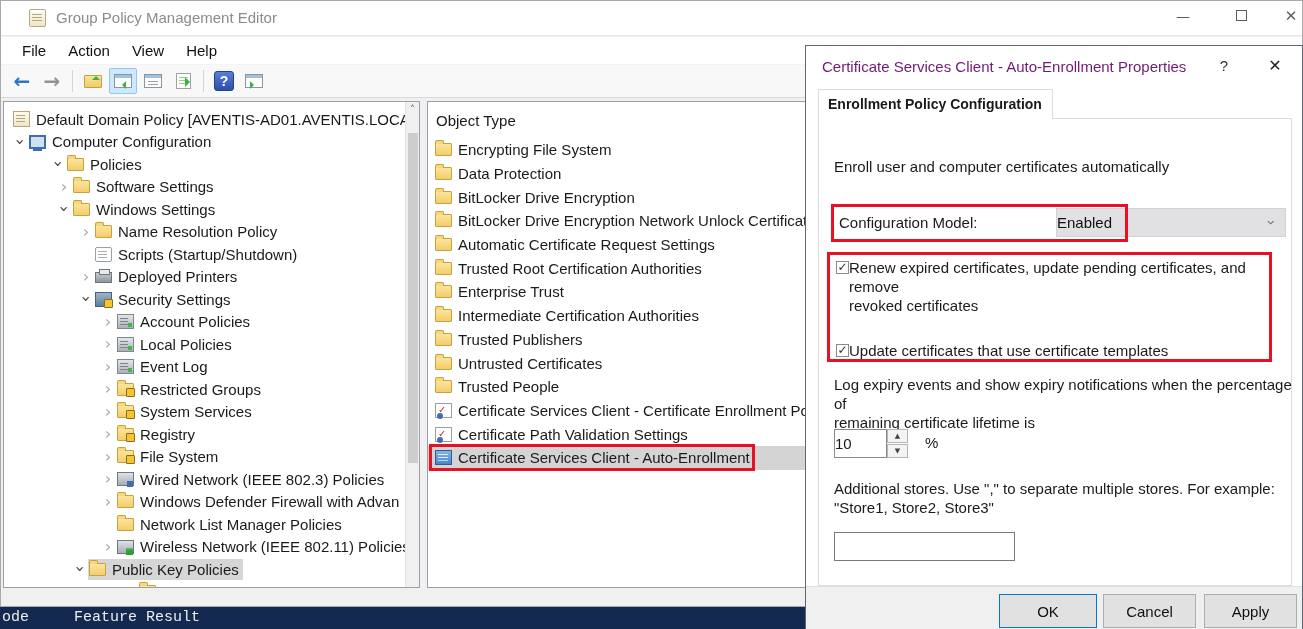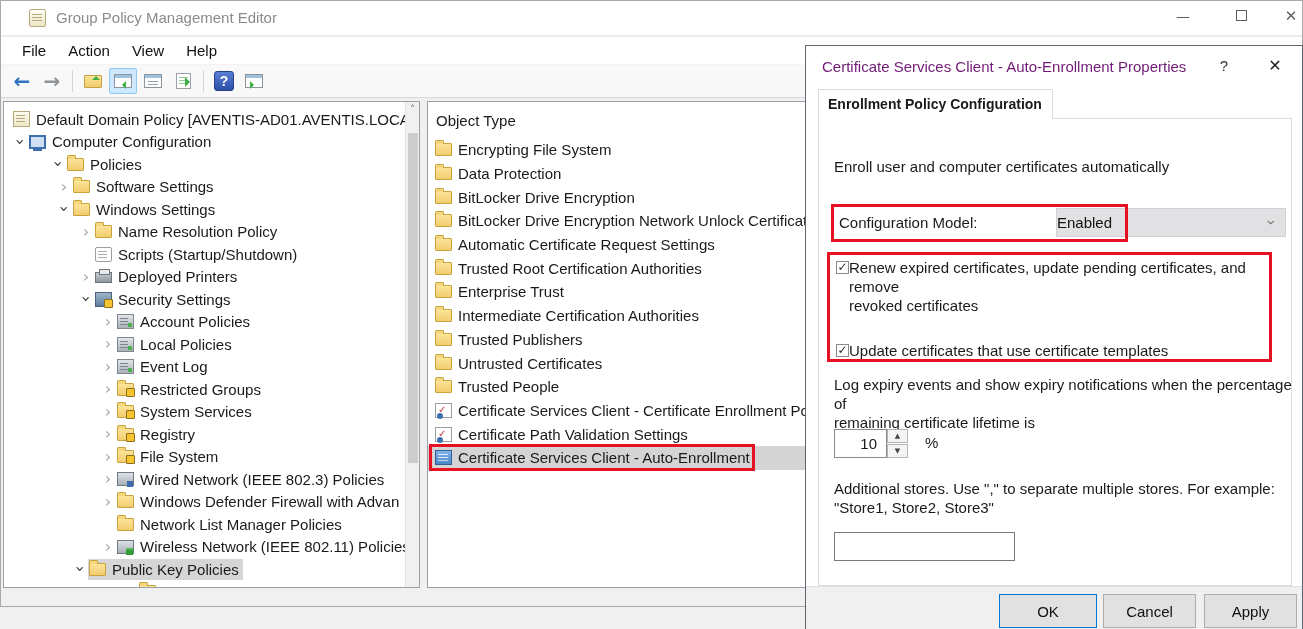--- a/index.html
+++ b/index.html
@@ -156,21 +156,21 @@
 
   .dlg-checkboxes { position:absolute; left:30px; top:212px; width:450px; }
   .cb-row { display:flex; align-items:flex-start; margin-bottom:26px; }
   .cbox { width:13px; height:13px; border:1px solid #8a8a8a; background:#fff; flex:none; margin-top:3px;
           font-size:12px; line-height:11px; text-align:center; color:#2b2b2b; font-family:"DejaVu Sans",sans-serif; }
   .cb-label { font-size:15px; white-space:pre-line; line-height:19px; }
 
   .expiry-text { position:absolute; left:28px; top:329px; width:468px; font-size:15px; line-height:19px;
                  white-space:pre-line; }
   .spin-box { position:absolute; left:28px; top:383px; width:53px; height:29px; border:1px solid #8a8a8a;
-              background:#fff; font-size:15px; line-height:27px; text-align:right; padding-right:9px; }
+              background:#fff; font-size:15px; line-height:27px; text-align:left; padding-right:9px; }
   .spin-btns { position:absolute; left:81px; top:383px; width:21px; height:29px; }
   .spin-up, .spin-down { width:100%; height:14px; background:#f4f4f4; border:1px solid #b5b5b5; text-align:center;
               font-size:7px; line-height:12px; color:#444; font-family:"DejaVu Sans",sans-serif; }
   .spin-down { margin-top:1px; }
   .pct { position:absolute; left:119px; top:388px; font-size:15px; }
 
   .stores-text { position:absolute; left:28px; top:433px; width:468px; font-size:15px; line-height:19px;
                  white-space:pre-line; }
   .stores-input { position:absolute; left:28px; top:486px; width:181px; height:29px; border:1px solid #7a7a7a;
                   background:#fff; font-size:15px; padding:0 6px; font-family:"Liberation Sans",sans-serif; }
@@ -182,20 +182,23 @@
   .dbtn.default { border:1px solid #0078d7; }
   .dbtn:nth-of-type(1) { left:193px; width:98px; }
   .dbtn:nth-of-type(2) { left:297px; width:93px; }
   .dbtn:nth-of-type(3) { left:398px; width:93px; }
 </style>
 </head>
 <body>
 
 <div class="screen">
 
+  <div class="console-bar">
+    <pre>ode     Feature Result</pre>
+  </div>
 
   <div class="main-window">
     <div class="titlebar">
       <span class="app-icon"></span>
       <span class="title">Group Policy Management Editor</span>
       <div class="win-controls">
         <span class="winbtn-min">—</span>
         <span class="winbtn-max"><i></i></span>
         <span class="winbtn-close">✕</span>
       </div>

